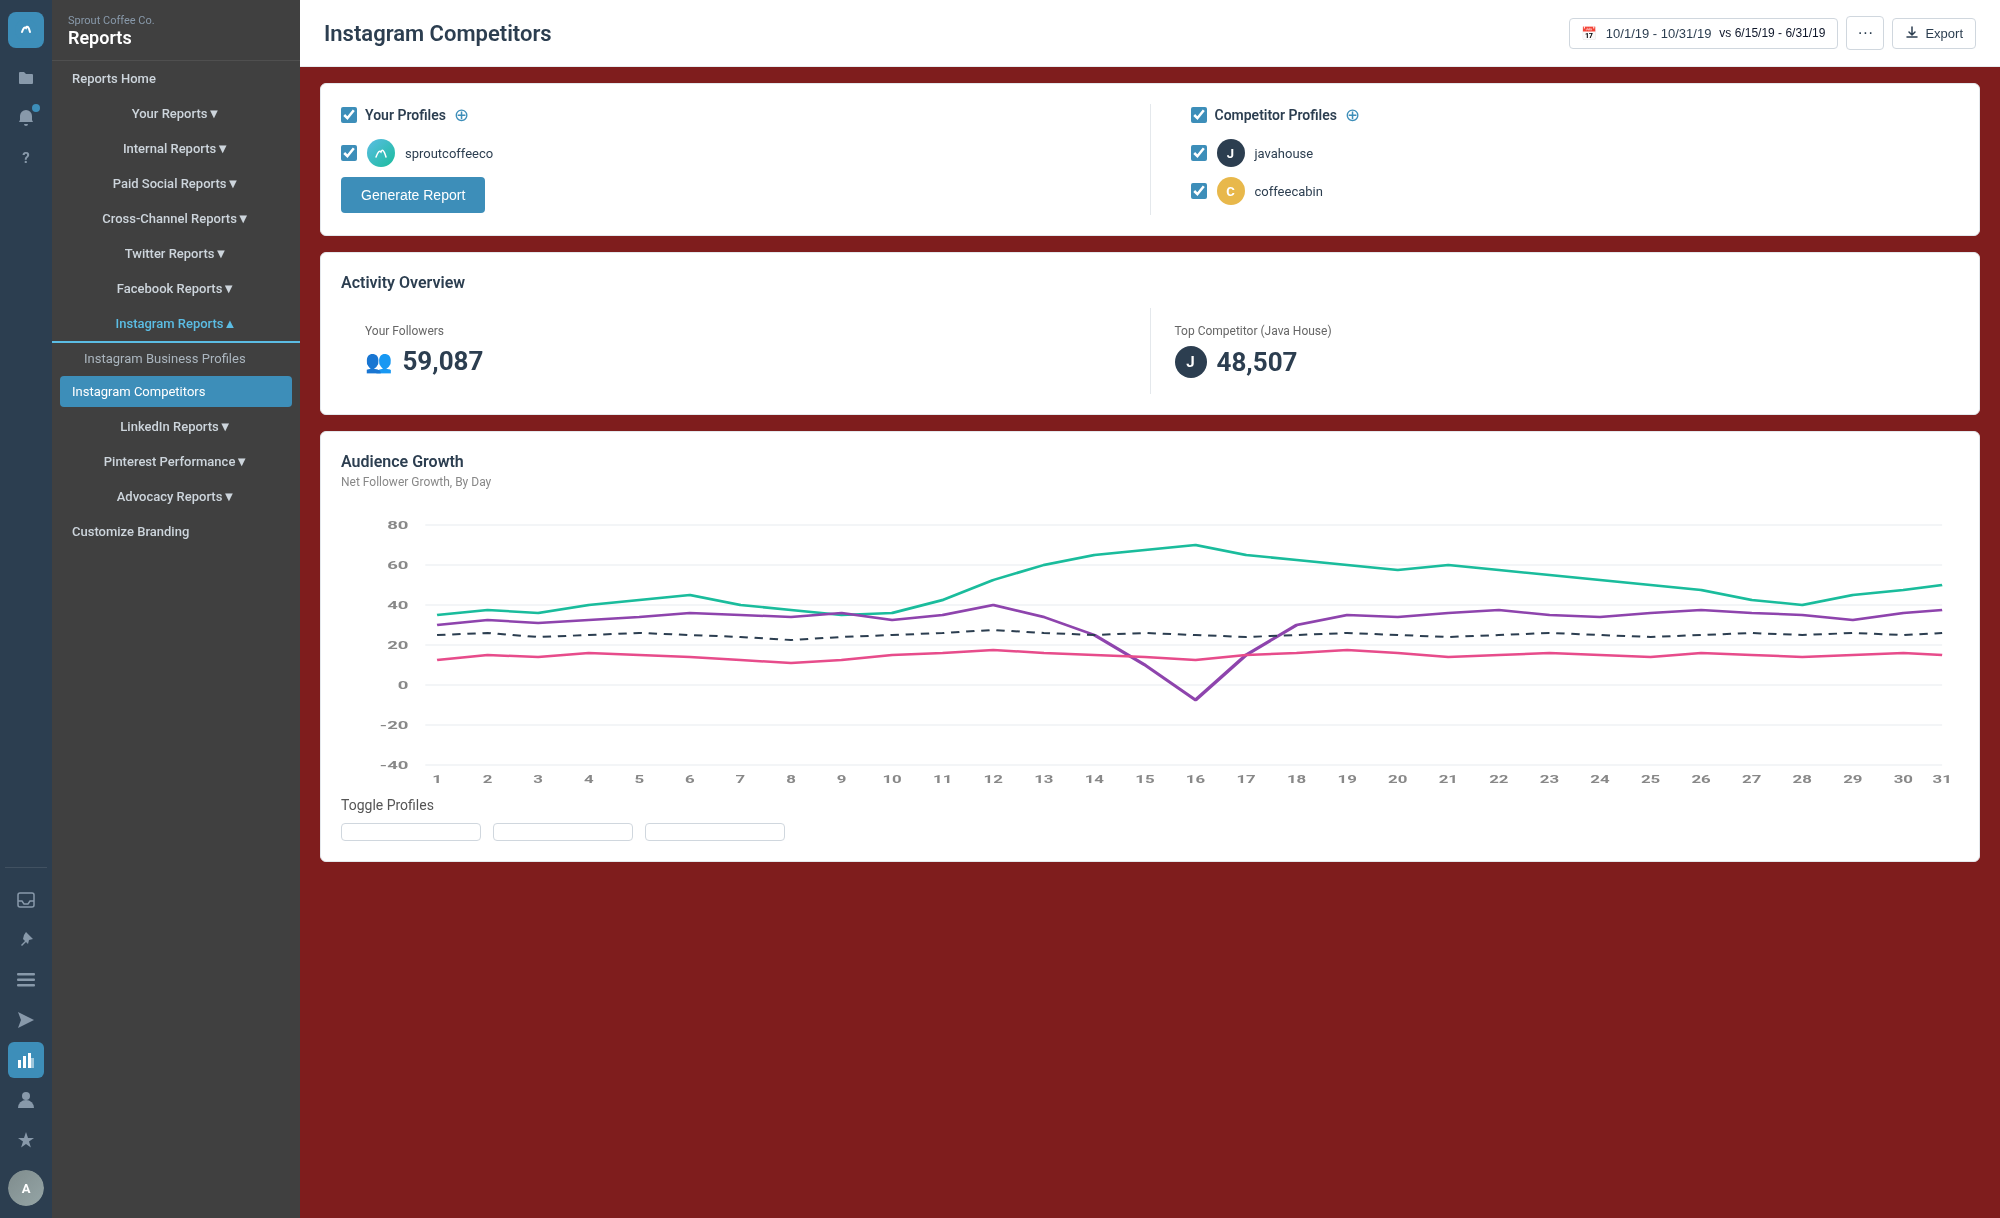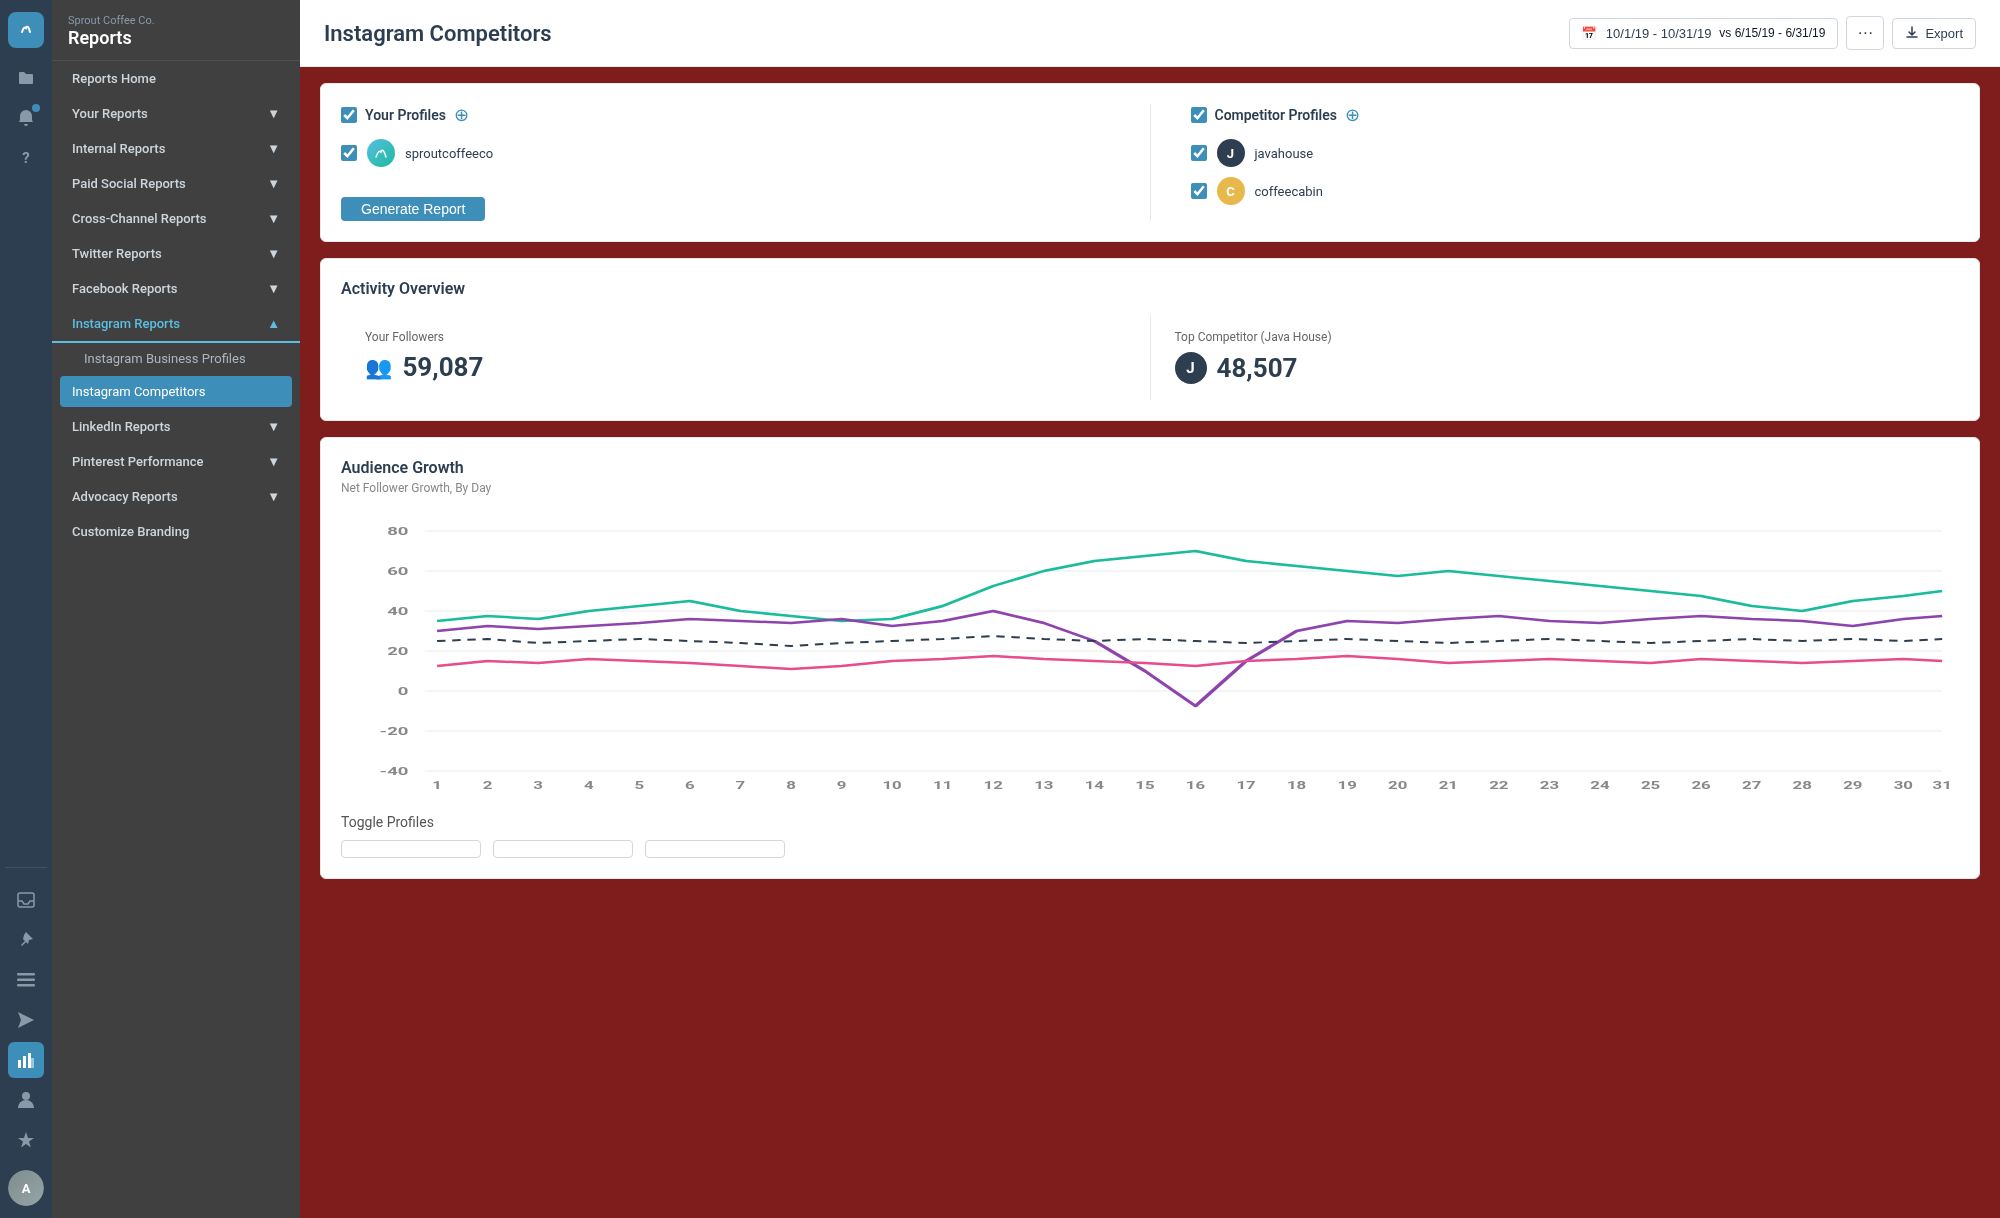--- a/index.html
+++ b/index.html
@@ -62,21 +62,21 @@
     .nav-item.top { font-size: 13px; font-weight: 500; }
     .nav-section-item {
       display: block;
       padding: 8px 20px 8px 32px;
       cursor: pointer;
       color: #aab5be;
       font-size: 13px;
     }
     .nav-section-item.active { background: #3d8eb9; color: #fff; border-radius: 4px; margin: 2px 8px; padding: 8px 12px; }
     .nav-group-label {
-      display: flex; align-items: center; justify-content: space-between;
+      display: flex; align-items: center; justify-content: center;
       padding: 10px 20px;
       cursor: pointer;
       color: #cdd5dc;
       font-size: 13px;
       font-weight: 500;
     }
     .nav-group-label.open { color: #5bbde4; border-bottom: 2px solid #5bbde4; }
 
     
     .main { flex: 1; display: flex; flex-direction: column; overflow: hidden; }
@@ -125,42 +125,42 @@
     .profile-avatar {
       width: 28px; height: 28px; border-radius: 50%;
       display: flex; align-items: center; justify-content: center;
       font-size: 13px; font-weight: 700;
       flex-shrink: 0;
     }
     .profile-name { font-size: 13px; color: #2c3e50; }
     .divider-v { width: 1px; background: #e4e8ec; }
     .generate-btn {
       background: #3d8eb9; color: #fff; border: none;
-      padding: 4px 20px; border-radius: 4px; cursor: pointer;
-      font-size: 14px; font-weight: 500; margin-top: 20px;
+      padding: 10px 20px; border-radius: 4px; cursor: pointer;
+      font-size: 14px; font-weight: 500; margin-top: 0;
     }
 
     
     .activity-grid { display: flex; gap: 0; }
     .activity-stat {
       flex: 1; padding: 16px 24px;
       border-right: 1px solid #e4e8ec;
     }
     .activity-stat:last-child { border-right: none; }
     .activity-stat .label { font-size: 12px; color: #666; margin-bottom: 8px; }
     .activity-stat .value-row { display: flex; align-items: center; gap: 10px; }
     .stat-avatar { width: 32px; height: 32px; border-radius: 50%; display: flex; align-items: center; justify-content: center; font-size: 15px; font-weight: 700; }
     .stat-value { font-size: 26px; font-weight: 700; color: #2c3e50; }
     .followers-icon { font-size: 22px; color: #5bbde4; }
     .chart-subtitle { font-size: 12px; color: #888; margin-bottom: 16px; }
     .chart-area { position: relative; height: 280px; font-weight: bold; }
     .chart-area svg { width: 100%; height: 100%; }
 
     
-    .toggle-profiles-label { font-size: 14px; color: #555; margin-top: 23px; margin-bottom: 10px; }
+    .toggle-profiles-label { font-size: 14px; color: #555; margin-top: 12px; margin-bottom: 10px; }
     .toggle-profiles-row { display: flex; gap: 12px; }
     .toggle-profile-btn {
       border: 1px solid #d0d7de; border-radius: 4px;
       padding: 8px 16px; cursor: pointer; background: #fff;
       font-size: 13px; color: #2c3e50; min-width: 140px;
     }
   </style>
 </head>
 <body>
 

